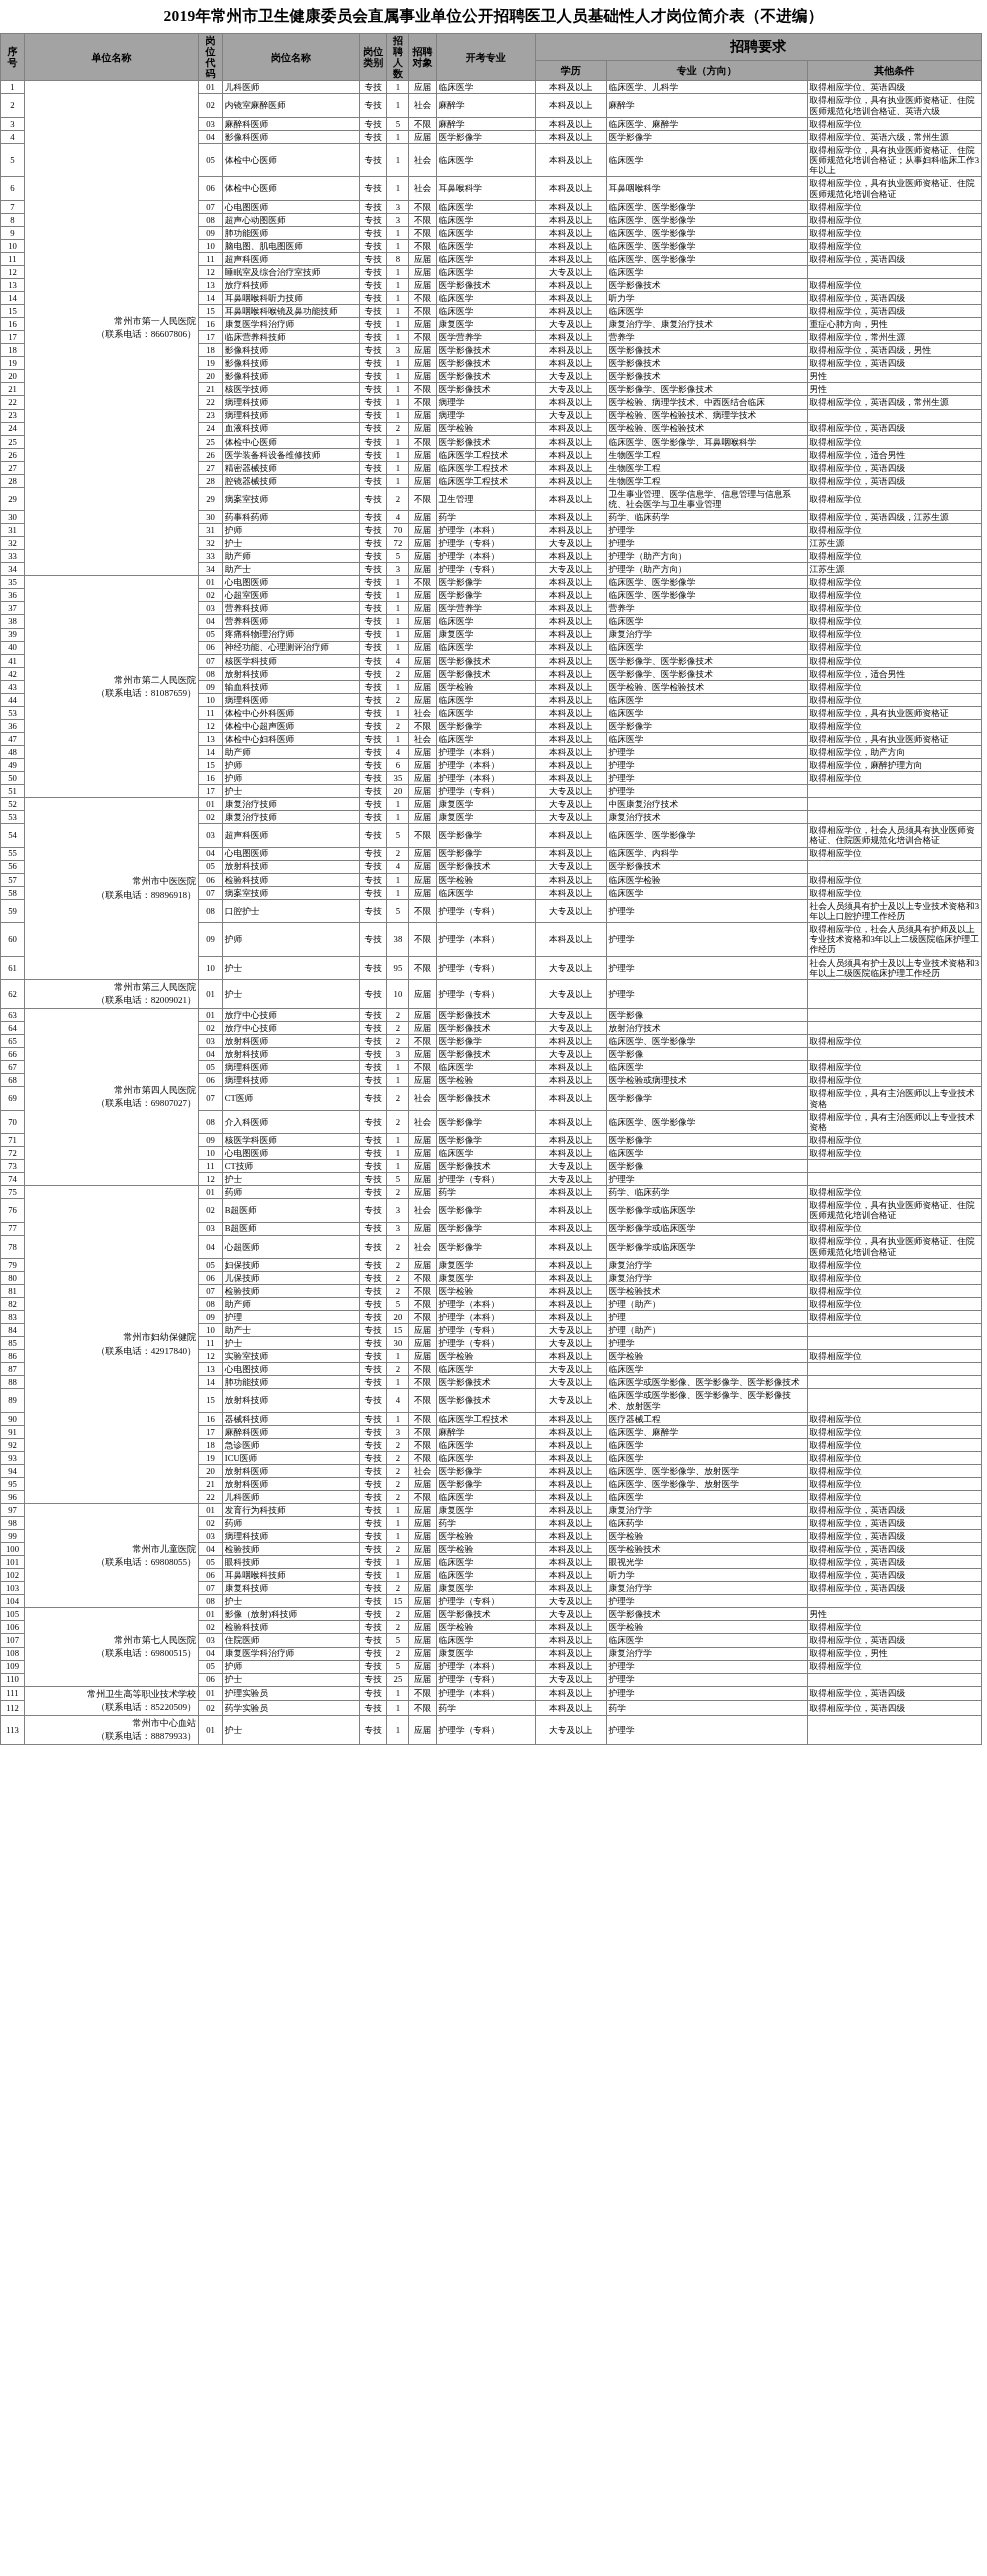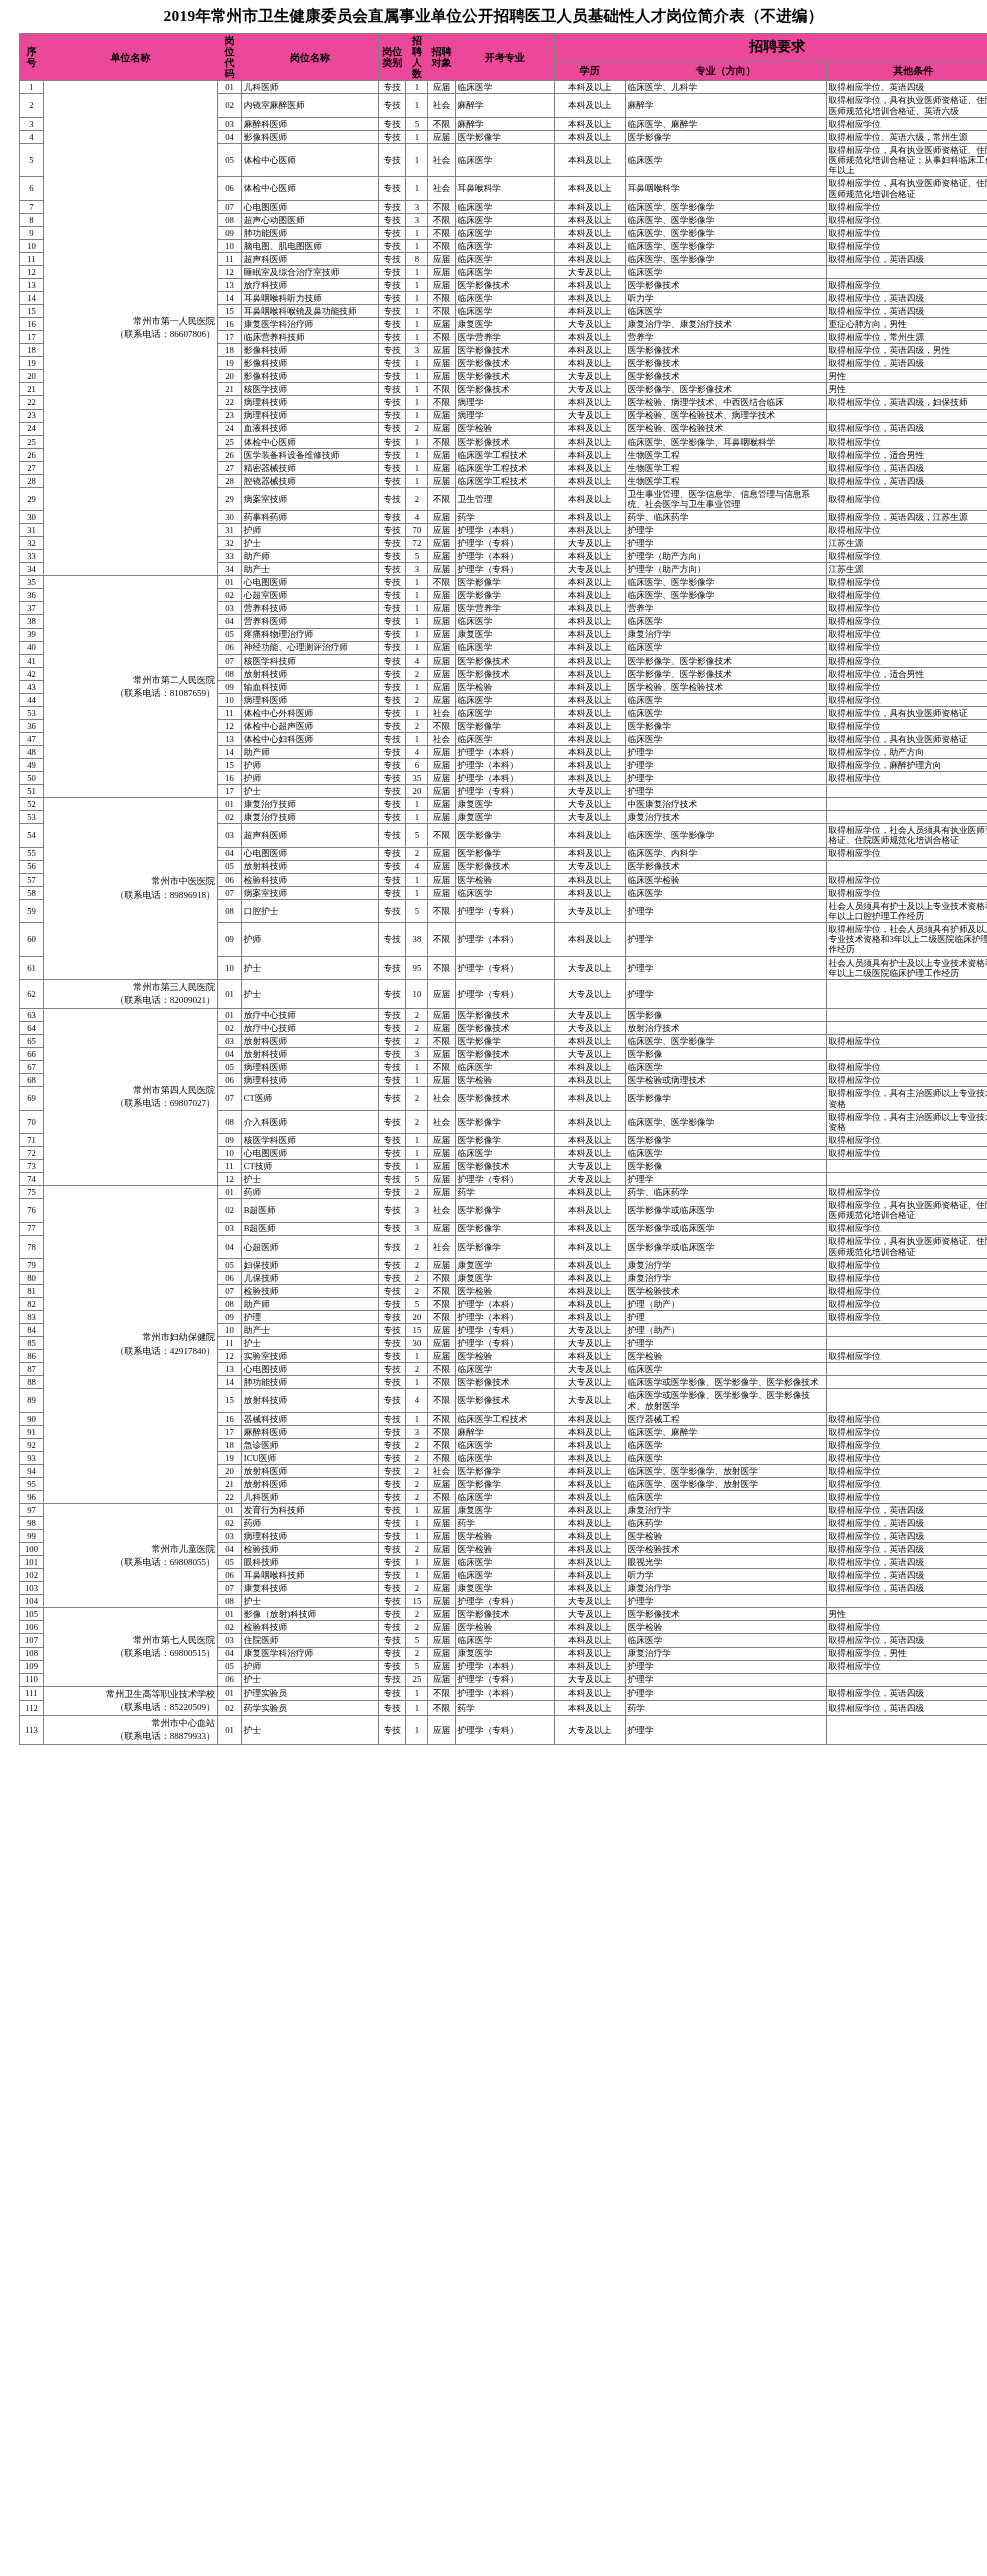--- a/index.html
+++ b/index.html
@@ -2,21 +2,21 @@
 <html style="font-size:14.6px"><head>
 <meta charset="utf-8">
 <style>
   html,body{margin:0;padding:0;background:#ffffff;}
   body{
     width:987px;
     font-family:"Liberation Serif","DejaVu Serif",serif;
     color:#000;
     -webkit-font-smoothing:none;
   }
-  .page{width:987px;box-sizing:border-box;padding:0 19px;}
+  .page{width:987px;box-sizing:border-box;padding:0 0;}
   .doc-title{
     text-align:center;
     font-size:15.5px;
     font-weight:bold;
     letter-spacing:0.2px;
     padding:6.4px 0 5.5px 0;
     font-family:"Liberation Serif","DejaVu Serif",serif;
     white-space:nowrap;
   }
   table.grid{
@@ -30,21 +30,21 @@
     border:0.9px solid #808080;
     padding:0.9px 1.8px;
     vertical-align:middle;
     overflow:hidden;
     word-break:break-all;
   }
   thead th{
     font-weight:bold;
     font-size:10px;
     padding:1.8px 0.9px;
-    background:#ec4899;
+    background:#a3a3a3;
     line-height:1.12;
   }
   thead th.tall{height:20px;}
   td.c{text-align:center;}
   td.l{text-align:left;}
   td.unit{
     text-align:right;
     font-size:9.1px;
     line-height:1.45;
   }
@@ -375,21 +375,21 @@
         <tr>
           <td class="c">22</td>
           <td class="c">22</td>
           <td class="l">病理科技师</td>
           <td class="c">专技</td>
           <td class="c">1</td>
           <td class="c">不限</td>
           <td class="l">病理学</td>
           <td class="c">本科及以上</td>
           <td class="l">医学检验、病理学技术、中西医结合临床</td>
-          <td class="l">取得相应学位，英语四级，妇保技师</td>
+          <td class="l">取得相应学位，英语四级，常州生源</td>
         </tr>
         <tr>
           <td class="c">23</td>
           <td class="c">23</td>
           <td class="l">病理科技师</td>
           <td class="c">专技</td>
           <td class="c">1</td>
           <td class="c">应届</td>
           <td class="l">病理学</td>
           <td class="c">大专及以上</td>

